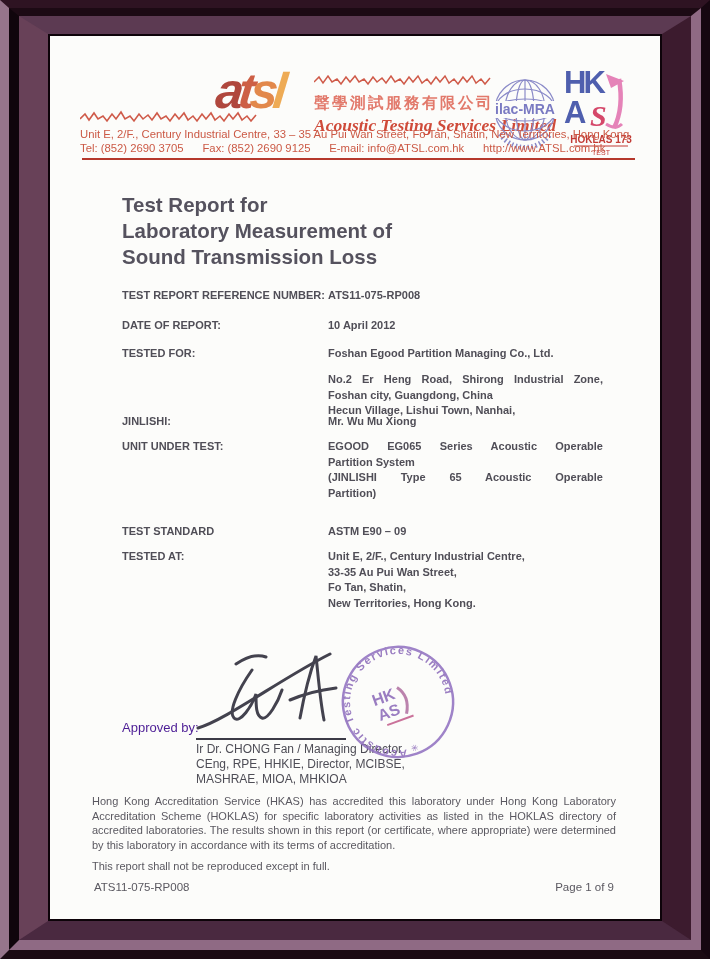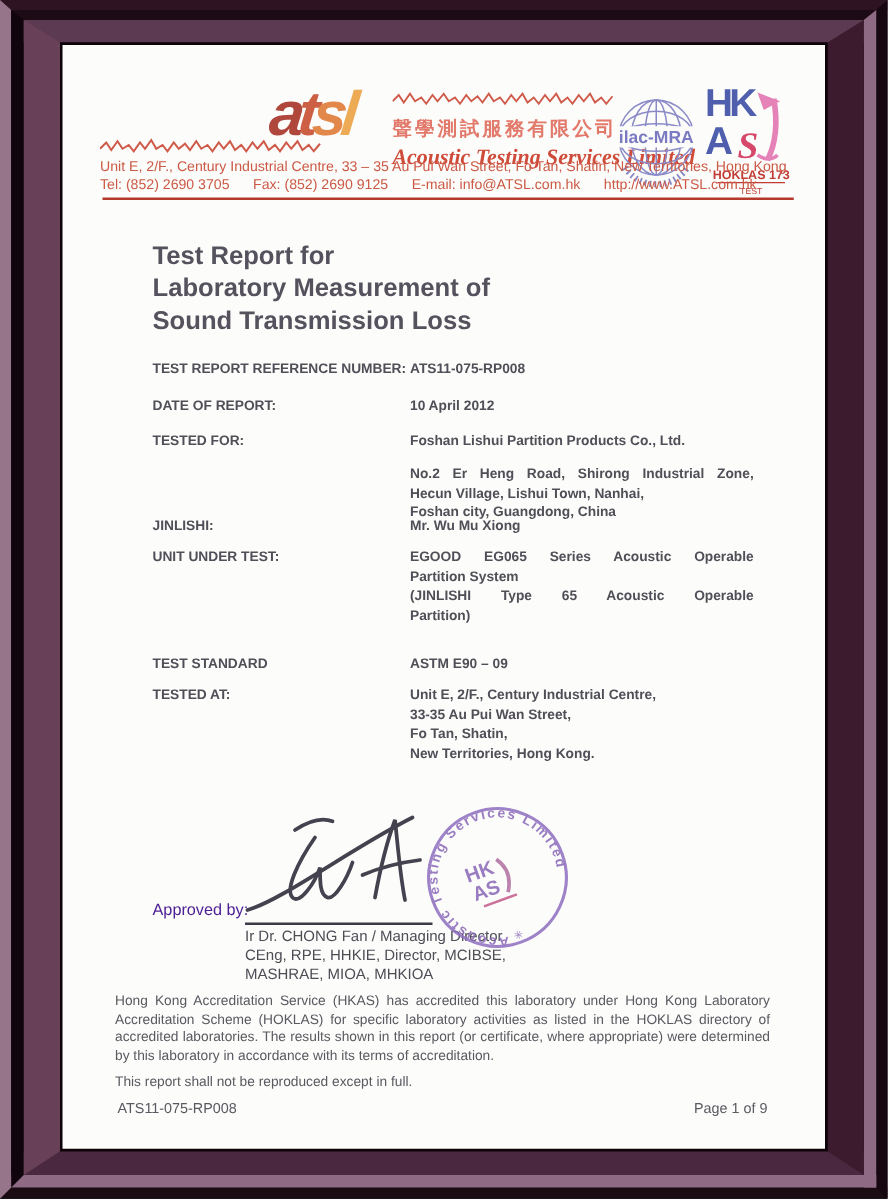--- a/index.html
+++ b/index.html
@@ -133,29 +133,29 @@
     <div class="val">ATS11-075-RP008</div>
   </div>
 
   <div class="row" style="top:282px">
     <div class="lbl">DATE OF REPORT:</div>
     <div class="val">10 April 2012</div>
   </div>
 
   <div class="row" style="top:310px">
     <div class="lbl">TESTED FOR:</div>
-    <div class="val">Foshan Lishui Partition Products Co., Ltd.</div>
+    <div class="val">Foshan Egood Partition Managing Co., Ltd.</div>
   </div>
 
   <div class="row" style="top:336px">
     <div class="lbl"></div>
     <div class="val">
       <div class="jl">No.2 Er Heng Road, Shirong Industrial Zone,</div>
+      <div>Foshan city, Guangdong, China</div>
       <div>Hecun Village, Lishui Town, Nanhai,</div>
-      <div>Foshan city, Guangdong, China</div>
     </div>
   </div>
 
   <div class="row" style="top:378px">
     <div class="lbl">JINLISHI:</div>
     <div class="val">Mr. Wu Mu Xiong</div>
   </div>
 
   <div class="row" style="top:403px">
     <div class="lbl">UNIT UNDER TEST:</div>

